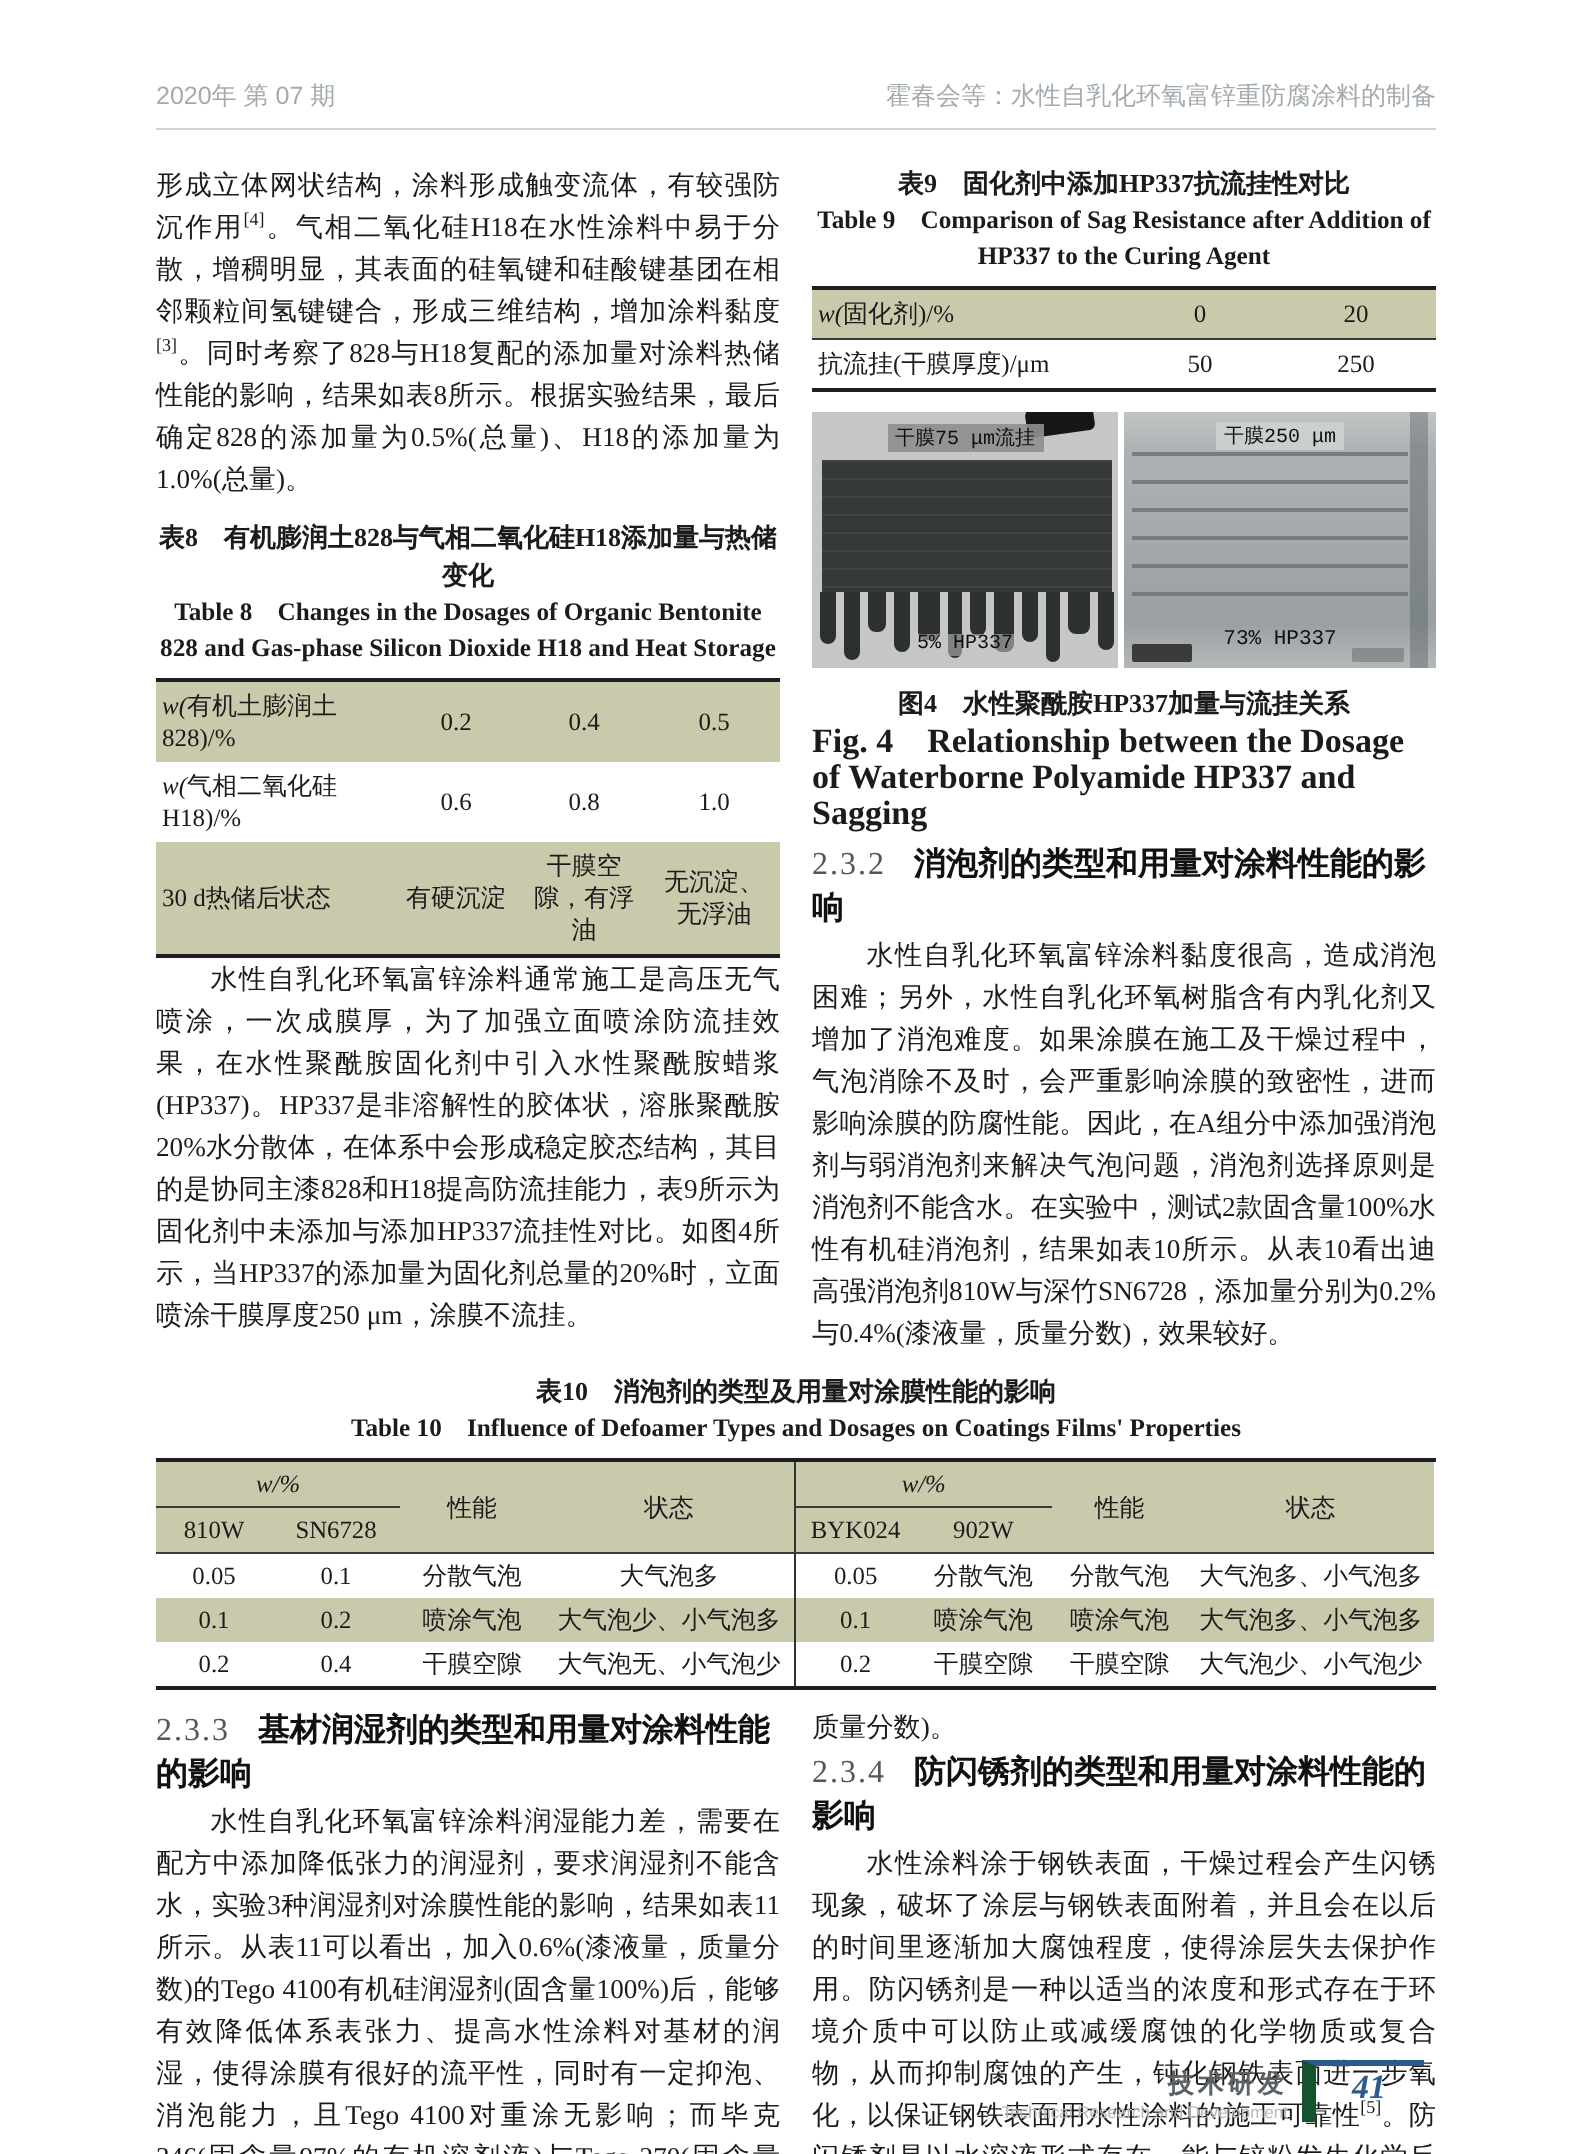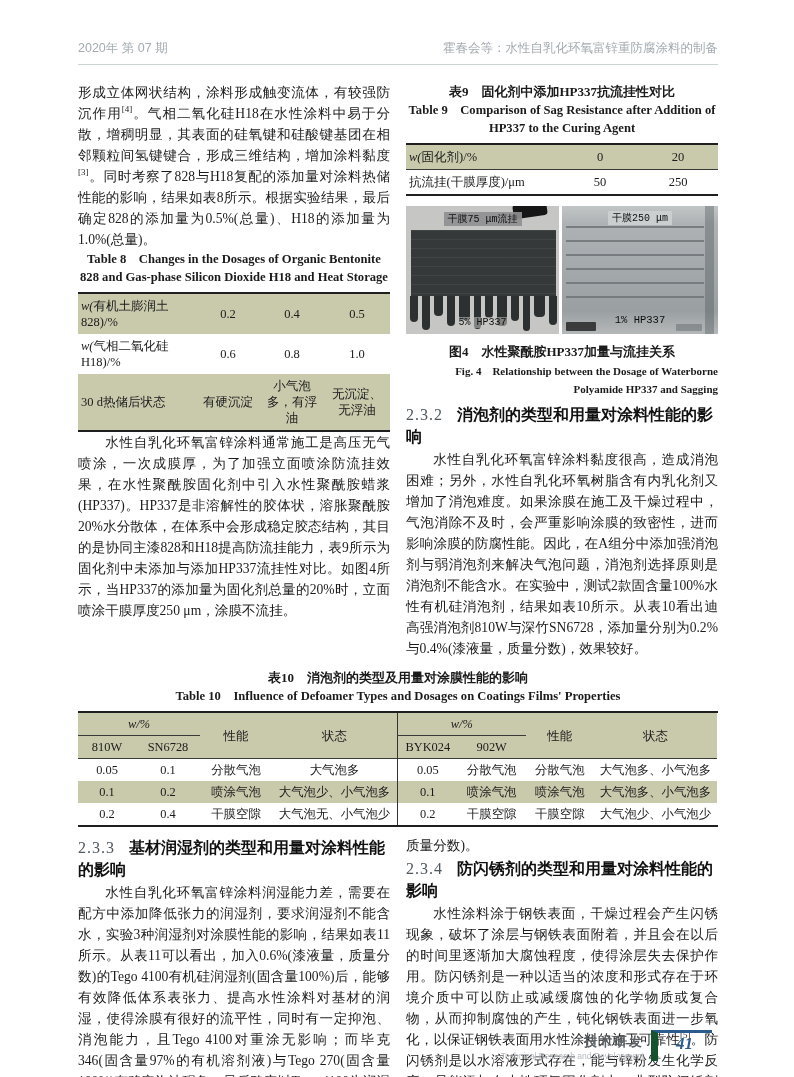--- a/index.html
+++ b/index.html
@@ -60,21 +60,21 @@
   .ph-label.bot-a { bottom:6px; background:rgba(198,198,196,0.55); padding:0 3px; }
   .photo-b { flex:1; background:linear-gradient(180deg,#c2c5c6 0%,#aeb2b4 14%,#9aa0a2 82%,#b5b8b9 100%); }
   .stripes { position:absolute; top:20px; bottom:28px; left:4px; right:14px;
     background:repeating-linear-gradient(180deg, rgba(110,116,119,0.85) 0 2px, transparent 2px 14px); }
   .edgeband { position:absolute; top:0; bottom:0; right:4px; width:9px; background:rgba(70,76,79,0.35); }
   .ph-label.top-b { top:5px; background:rgba(206,209,210,0.88); padding:0 4px; }
   .ph-label.bot-b { bottom:8px; font-size:10.5px; }
   .wm-l { position:absolute; left:4px; bottom:3px; width:30px; height:9px; background:rgba(30,30,30,0.8); border-radius:1px; }
   .wm-r { position:absolute; right:16px; bottom:3px; width:26px; height:7px; background:rgba(90,98,102,0.45); border-radius:1px; }
   .fig-cap-cn { font-weight:bold; text-align:center; font-size:13px; line-height:20px; margin-top:8px; }
-  .fig-cap-en { font-weight:bold; text-align:right; font-size:11px; line-height:18px; margin-bottom:6px; }
+  .fig-cap-en { font-weight:bold; text-align:left; font-size:17px; line-height:18px; margin-bottom:6px; }
 
   
   .footer { position:absolute; right:82px; bottom:16px; display:flex; align-items:flex-end; gap:7px; }
   .footer-labels { text-align:right; padding-top:3px; }
   .footer-cn { font-size:13px; font-weight:bold; color:#5a6064; letter-spacing:2px; }
   .footer-en { font-size:8.5px; color:#b4babd; font-family:"Liberation Sans","DejaVu Sans",sans-serif; }
   .page-badge { width:36px; height:27px; border-top:3px solid #2b5a8c; border-left:7px solid #14532d; padding:1px 0 0 18px; }
   .page-num { font-style:italic; font-weight:bold; font-size:17px; color:#2b5a8c; }
 
   .mt6{margin-top:6px;} .mt8{margin-top:8px;}
@@ -89,20 +89,21 @@
     <span>霍春会等：水性自乳化环氧富锌重防腐涂料的制备</span>
   </div>
 
   <div class="content">
 
     <div class="cols">
 
       <div>
         <p class="body"><span>形成立体网状结构，涂料形成触变流体，有较强防沉作用</span><sup>[4]</sup><span>。气相二氧化硅H18在水性涂料中易于分散，增稠明显，其表面的硅氧键和硅酸键基团在相邻颗粒间氢键键合，形成三维结构，增加涂料黏度</span><sup>[3]</sup><span>。同时考察了828与H18复配的添加量对涂料热储性能的影响，结果如表8所示。根据实验结果，最后确定828的添加量为0.5%(总量)、H18的添加量为1.0%(总量)。</span></p>
 
+        <div class="tbl-title-cn">表8　有机膨润土828与气相二氧化硅H18添加量与热储变化</div>
         <div class="tbl-title-en">Table 8　Changes in the Dosages of Organic Bentonite 828 and Gas-phase Silicon Dioxide H18 and Heat Storage</div>
         <table class="datatbl">
           <colgroup>
               <col style="width:118px">
               <col style="width:64px">
               <col style="width:64px">
               <col style="width:66px">
             </colgroup>
           <tbody>
               <tr class="shade">
@@ -113,21 +114,21 @@
           </tr>
           <tr>
             <td class="lbl wfirst">w(气相二氧化硅H18)/%</td>
             <td class="val">0.6</td>
             <td class="val">0.8</td>
             <td class="val">1.0</td>
           </tr>
           <tr class="shade">
             <td class="lbl">30 d热储后状态</td>
             <td class="val">有硬沉淀</td>
-            <td class="val">小气泡多，有浮油</td>
+            <td class="val">干膜空隙，有浮油</td>
             <td class="val">无沉淀、无浮油</td>
           </tr>
         </tbody>
           </table>
 
         <p class="body indent mt8">水性自乳化环氧富锌涂料通常施工是高压无气喷涂，一次成膜厚，为了加强立面喷涂防流挂效果，在水性聚酰胺固化剂中引入水性聚酰胺蜡浆(HP337)。HP337是非溶解性的胶体状，溶胀聚酰胺20%水分散体，在体系中会形成稳定胶态结构，其目的是协同主漆828和H18提高防流挂能力，表9所示为固化剂中未添加与添加HP337流挂性对比。如图4所示，当HP337的添加量为固化剂总量的20%时，立面喷涂干膜厚度250 μm，涂膜不流挂。</p>
       </div>
 
       <div>
 
@@ -171,21 +172,21 @@
               <div class="drip" style="height:35px;width:8px"></div>
               <div class="drip" style="height:21px;width:11px"></div>
               <div class="drip" style="height:29px"></div>
             </div>
             <div class="ph-label bot-a">5% HP337</div>
           </div>
           <div class="photo photo-b">
             <div class="stripes"></div>
             <div class="edgeband"></div>
             <div class="ph-label top-b">干膜250 μm</div>
-            <div class="ph-label bot-b">1% HP337</div>
+            <div class="ph-label bot-b">73% HP337</div>
             <div class="wm-l"></div>
             <div class="wm-r"></div>
           </div>
         </div>
         <div class="fig-cap-cn">图4　水性聚酰胺HP337加量与流挂关系</div>
         <div class="fig-cap-en">Fig. 4　Relationship between the Dosage of Waterborne Polyamide HP337 and Sagging</div>
 
         <div class="sec-head mt6">
           <span class="sec-num">2.3.2</span><span class="sec-title">消泡剂的类型和用量对涂料性能的影响</span>
         </div>

